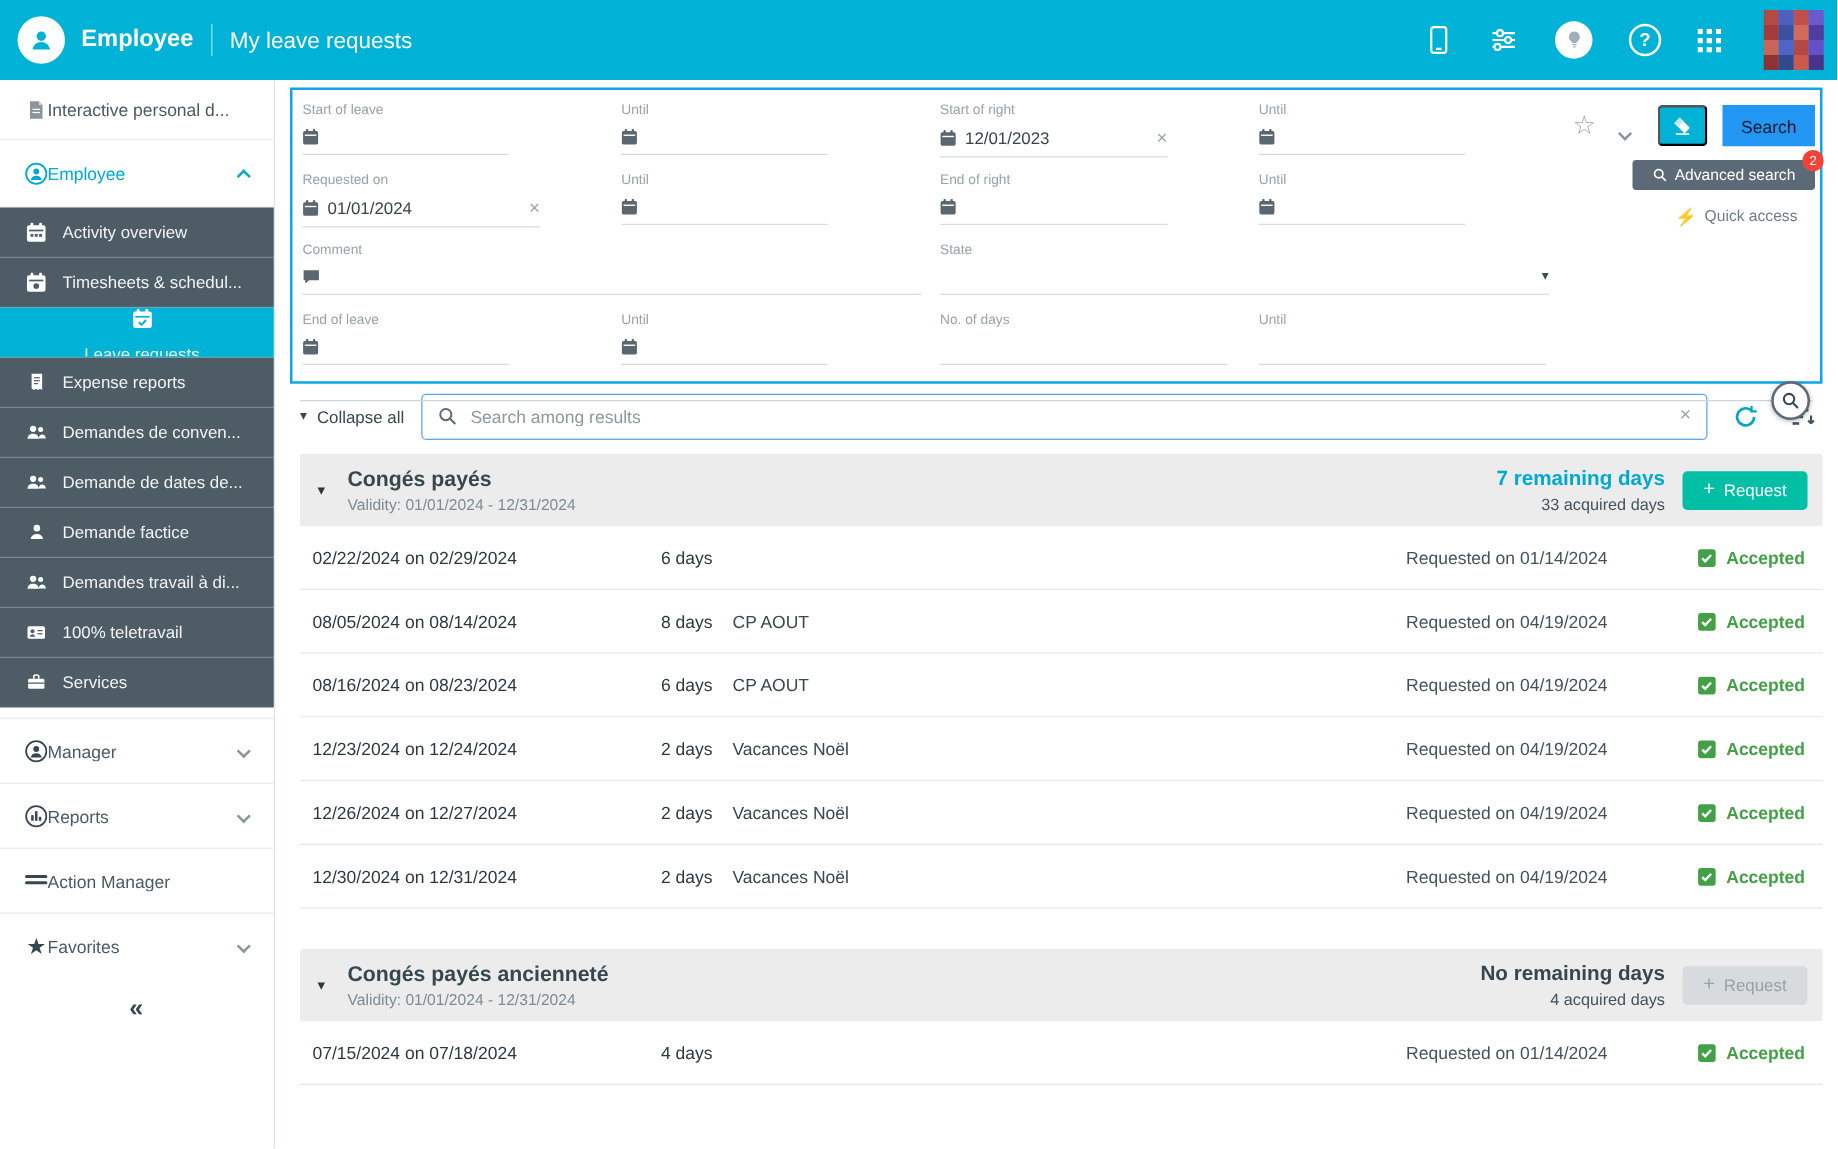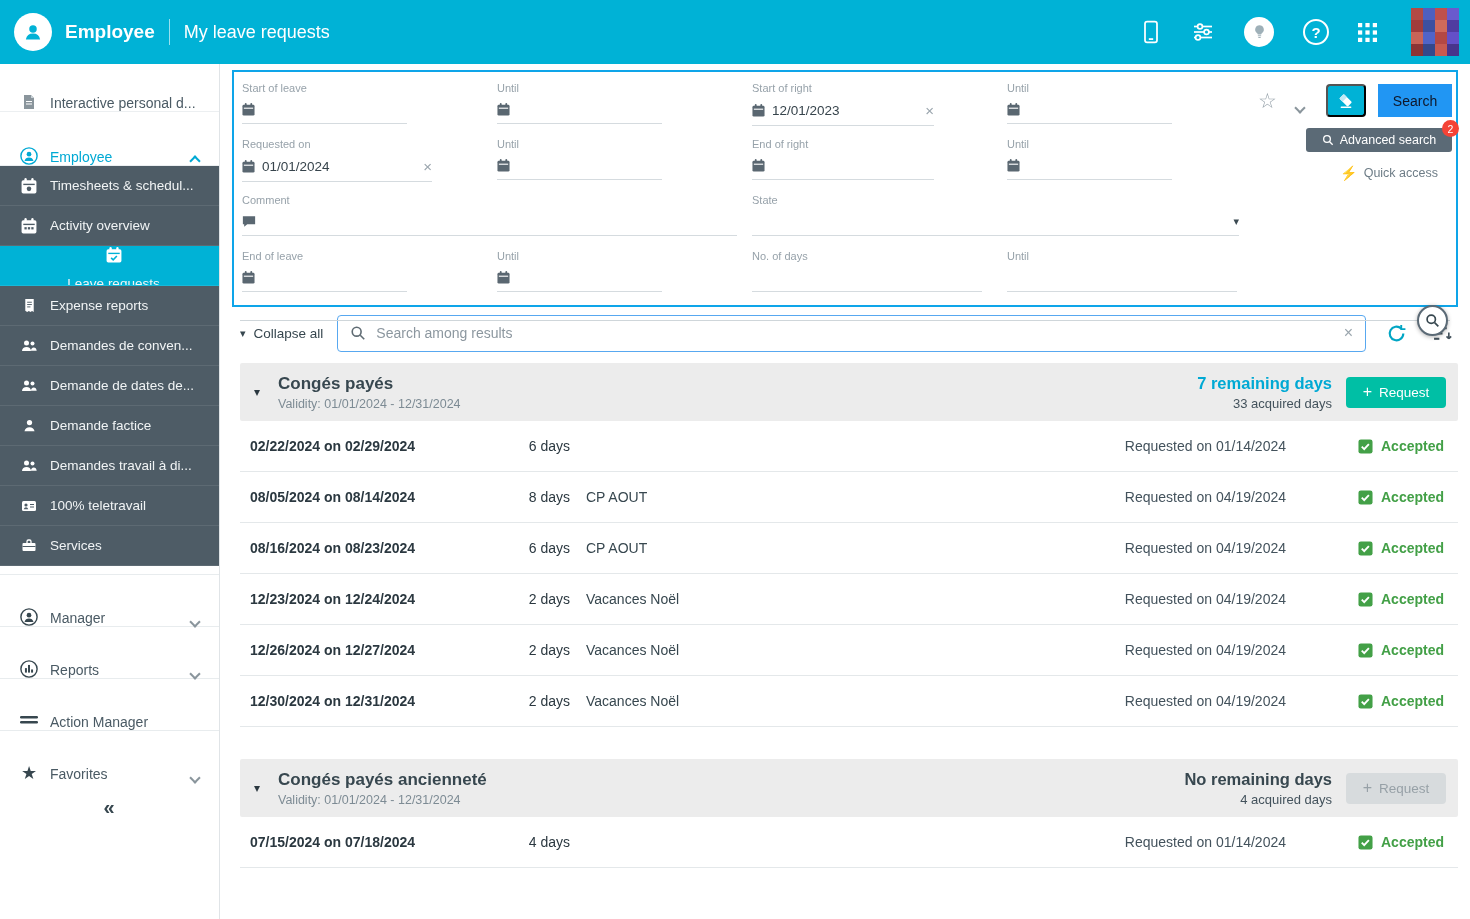--- a/index.html
+++ b/index.html
@@ -14,21 +14,21 @@
   .tb-sep { width:1px; height:26px; background:rgba(255,255,255,.6); margin:0 14px; }
   .tb-page { font-size:18px; white-space:nowrap; }
   .tb-right { margin-left:auto; display:flex; align-items:center; gap:29px; }
   .tb-iconbtn { cursor:pointer; display:flex; align-items:center; justify-content:center; }
   .tb-bulb { width:30px; height:30px; border-radius:50%; background:#fff; }
   .tb-q { width:26px; height:26px; border-radius:50%; border:2px solid #fff; font-size:15px; font-weight:bold; color:#fff; }
   .tb-avatar { width:50px; height:48px; margin-left:4px; cursor:pointer; }
 
   
   .sidebar { position:absolute; top:64px; left:0; bottom:0; width:220px; background:#fff; border-right:1px solid #e0e4e7; z-index:10; display:flex; flex-direction:column; }
-  .sb-item { height:48px; display:flex; align-items:flex-end; gap:12px; padding:0 12px 0 20px; border-bottom:1px solid #eceff1; cursor:pointer; flex:none; }
+  .sb-item { height:48px; display:flex; align-items:center; padding:0 12px 0 20px; border-bottom:1px solid #eceff1; cursor:pointer; flex:none; }
   .sb-item .sb-label { font-size:14px; color:#4a5a64; white-space:nowrap; overflow:hidden; }
   .sb-employee { height:54px; }
   .sb-employee .sb-label { color:#00a9d4; }
   .sb-sub { height:40px; display:flex; align-items:center; gap:12px; padding:0 12px 0 20px; background:#4e5c66; border-bottom:1px solid rgba(255,255,255,.09); cursor:pointer; flex:none; }
   .sb-sub .sb-sublabel { font-size:13.5px; color:#f1f4f5; white-space:nowrap; overflow:hidden; }
   .sb-sub.sel { background:#00b2d6;flex-direction:column; }
   .sb-bottomgrp { margin-top:8px; }
   .sb-bottom { height:52px; border-top:1px solid #e8ecee; border-bottom:none; }
   .icn { width:18px; height:18px; flex:none; display:flex; align-items:center; justify-content:center; }
   .chev { display:inline-block; width:8px; height:8px; border-right:2px solid #8a959c; border-bottom:2px solid #8a959c; transform:rotate(45deg); margin-left:auto; margin-right:8px; flex:none; }
@@ -78,21 +78,21 @@
   .g-title { font-size:17px; font-weight:bold; color:#37474f; }
   .g-sub { font-size:12.5px; color:#7d8b94; margin-top:3px; }
   .g-right { margin-left:auto; text-align:right; }
   .g-remaining { font-size:16.5px; font-weight:bold; color:#37474f; }
   .g-remaining.cyan { color:#00a9d4; }
   .g-acquired { font-size:13px; color:#43525c; margin-top:3px; }
   .g-request { margin-left:14px; width:100px; height:31px; border:none; border-radius:4px; background:#00bfa5; color:#fff; font-size:13.5px; font-family:inherit; cursor:pointer; display:flex; align-items:center; justify-content:center; gap:7px; flex:none; }
   .g-request .plus { font-size:16px; line-height:1; }
   .g-request.disabled { background:#d7dbdd; color:#97a1a7; cursor:default; }
   .lrow { display:grid; grid-template-columns:272px 48px 1fr 300px 150px; align-items:center; height:51px; border-bottom:1px solid #e4e8ea; padding:0 10px; font-size:14px; cursor:pointer; background:#fff; }
-  .lr-dates { font-weight:bold; color:#2b3840; white-space:nowrap; }
+  .lr-dates { font-weight:normal; color:#2b3840; white-space:nowrap; }
   .lr-days { text-align:right; color:#2b3840; white-space:nowrap; }
   .lr-label { padding-left:16px; color:#37474f; white-space:nowrap; }
   .lr-req { text-align:right; color:#43525c; padding-right:12px; white-space:nowrap; }
   .lr-status { display:flex; align-items:center; gap:8px; color:#43a047; padding-left:60px; white-space:nowrap;font-weight:bold; }
 </style>
 </head>
 <body>
 
 <header class="topbar">
   <span class="tb-usericon">
@@ -193,38 +193,38 @@
     <span class="chev up"></span>
   </div>
 
   <div class="sb-sub">
     <span class="icn">
       <svg width="16" height="16" viewBox="0 0 14 14">
           <rect x="0.5" y="2" width="13" height="11.5" rx="1.5" fill="#fff"></rect>
           <rect x="3" y="0" width="2" height="3.5" rx="1" fill="#fff"></rect>
           <rect x="9" y="0" width="2" height="3.5" rx="1" fill="#fff"></rect>
           <rect x="2" y="5" width="10" height="1.2" fill="#4e5c66"></rect>
-          <circle cx="7" cy="9.5" r="2" fill="#4e5c66"></circle>
-        </svg>
-    </span>
-    <span class="sb-sublabel">Timesheets &amp; schedul...</span>
+          <rect x="3" y="8" width="2" height="2" fill="#4e5c66"></rect>
+          <rect x="6" y="8" width="2" height="2" fill="#4e5c66"></rect>
+          <rect x="9" y="8" width="2" height="2" fill="#4e5c66"></rect>
+        </svg>
+    </span>
+    <span class="sb-sublabel">Activity overview</span>
   </div>
   <div class="sb-sub">
     <span class="icn">
       <svg width="16" height="16" viewBox="0 0 14 14">
           <rect x="0.5" y="2" width="13" height="11.5" rx="1.5" fill="#fff"></rect>
           <rect x="3" y="0" width="2" height="3.5" rx="1" fill="#fff"></rect>
           <rect x="9" y="0" width="2" height="3.5" rx="1" fill="#fff"></rect>
           <rect x="2" y="5" width="10" height="1.2" fill="#4e5c66"></rect>
-          <rect x="3" y="8" width="2" height="2" fill="#4e5c66"></rect>
-          <rect x="6" y="8" width="2" height="2" fill="#4e5c66"></rect>
-          <rect x="9" y="8" width="2" height="2" fill="#4e5c66"></rect>
-        </svg>
-    </span>
-    <span class="sb-sublabel">Activity overview</span>
+          <circle cx="7" cy="9.5" r="2" fill="#4e5c66"></circle>
+        </svg>
+    </span>
+    <span class="sb-sublabel">Timesheets &amp; schedul...</span>
   </div>
   <div class="sb-sub sel">
     <span class="icn">
       <svg width="16" height="16" viewBox="0 0 14 14">
           <rect x="0.5" y="2" width="13" height="11.5" rx="1.5" fill="#fff"></rect>
           <rect x="3" y="0" width="2" height="3.5" rx="1" fill="#fff"></rect>
           <rect x="9" y="0" width="2" height="3.5" rx="1" fill="#fff"></rect>
           <rect x="2" y="5" width="10" height="1.2" fill="#00b2d6"></rect>
           <path d="M4.5 9.5l1.8 1.8 3.2-3.4" stroke="#00b2d6" stroke-width="1.4" fill="none"></path>
         </svg>

